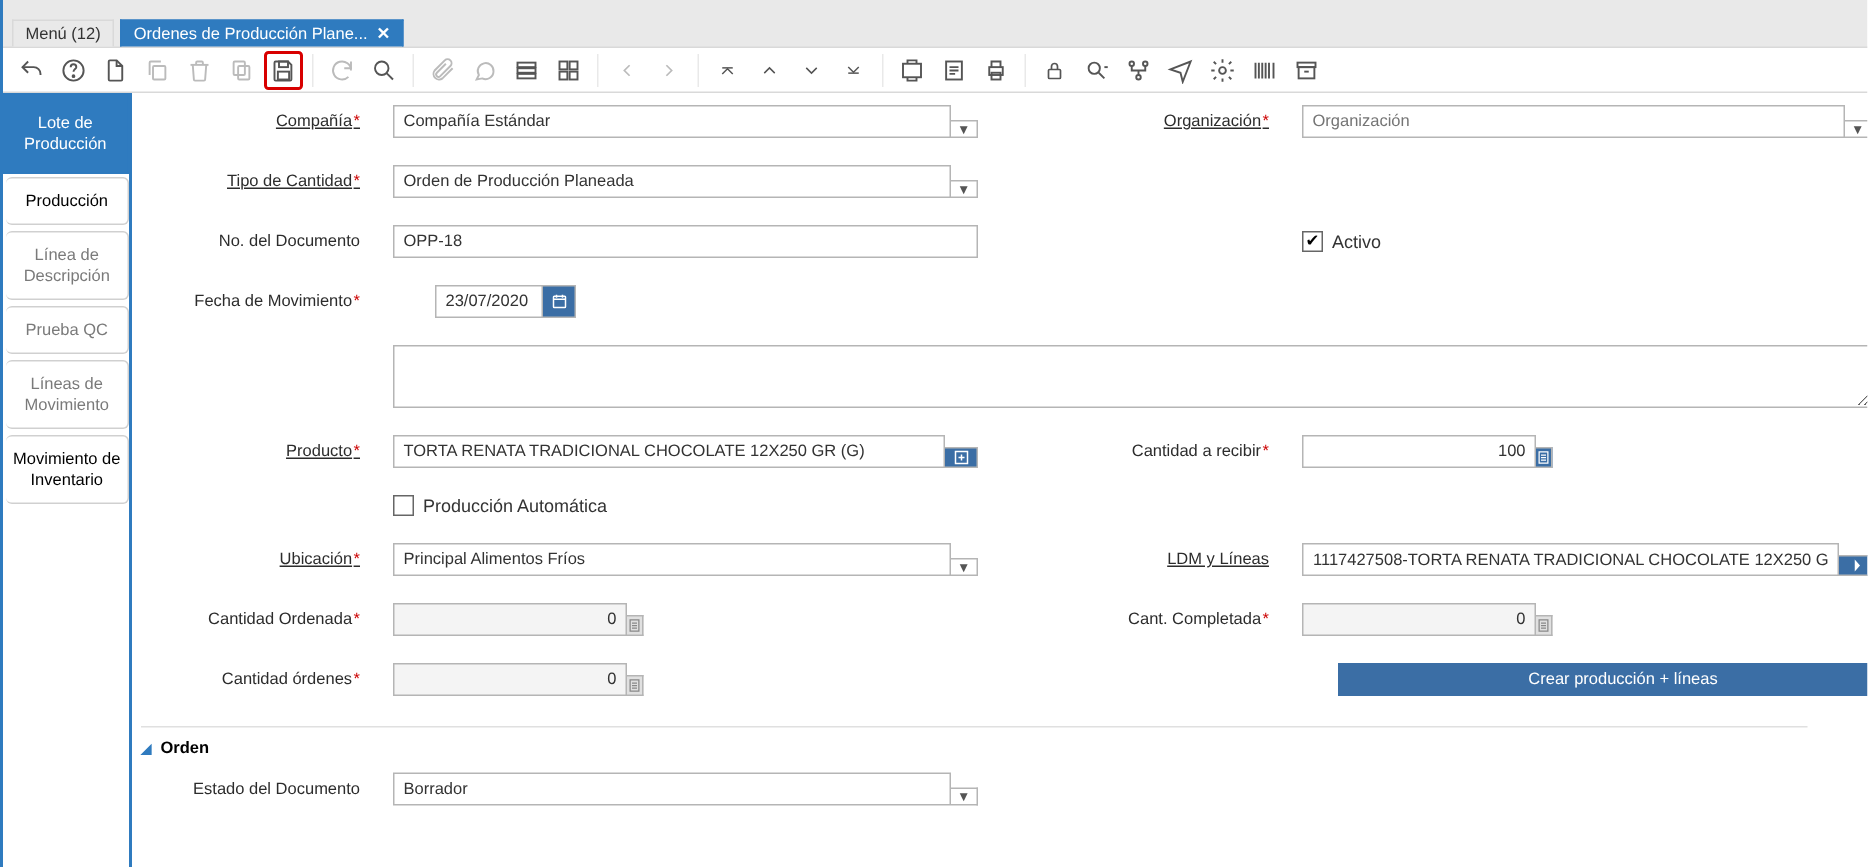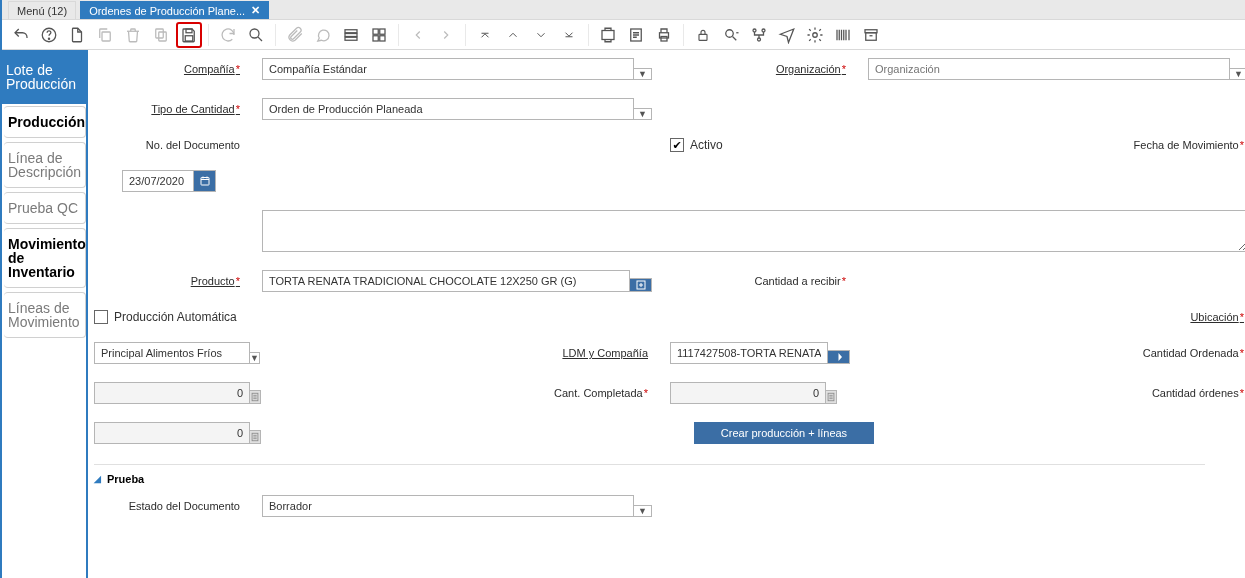--- a/index.html
+++ b/index.html
@@ -28,21 +28,21 @@
     width: 1245px;
     height: 578px;
     overflow: hidden;
     border-left: 2px solid var(--accent);
   }
 
   
   .tabstrip {
     display: flex;
     align-items: flex-end;
-    height: 20px;
+    height: 32px;
     background: var(--gray1);
     border-bottom: 1px solid var(--gray2);
     padding-left: 6px;
     gap: 4px;
     font-size: 11px;
   }
   .tab {
     display: flex;
     align-items: center;
     height: 18px;
@@ -107,39 +107,40 @@
     border-right: 2px solid var(--accent);
     background: #ffffff;
     display: flex;
     flex-direction: column;
   }
   .vtab {
     border: 1px solid var(--vtab-border);
     border-left: none;
     border-radius: 4px;
     padding: 8px 4px;
-    font-size: 14px;
+    text-align: center;
+    font-size: 11px;
     line-height: 14px;
     cursor: pointer;
     margin: 2px 0 2px 2px;
     color: #7a7a7a;
     background: var(--vtab-inactive-bg);
   }
   .vtab.header {
     background: var(--accent);
     color: #ffffff;
     border-color: var(--accent);
     border-radius: 0;
     margin: 0;
     padding: 12px 4px;
     cursor: default;
   }
   .vtab.active {
     color: #000000;
-    font-weight: 700;
+    font-weight: 400;
   }
 
   
   .content {
     flex: 1;
     padding: 8px 40px 8px 6px;
     overflow: hidden;
   }
   .form-grid {
     display: grid;
@@ -484,26 +485,26 @@
     </div>
     <div class="vtab active">
       <span>Producción</span>
     </div>
     <div class="vtab">
       <span>Línea de Descripción</span>
     </div>
     <div class="vtab">
       <span>Prueba QC</span>
     </div>
+    <div class="vtab">
+      <span>Líneas de Movimiento</span>
+    </div>
     <div class="vtab active">
       <span>Movimiento de Inventario</span>
     </div>
-    <div class="vtab">
-      <span>Líneas de Movimiento</span>
-    </div>
   </div>
 
   <div class="content">
 
     <div class="form-grid">
 
       <div class="lbl link">
         <span>Compañía</span><span class="req">*</span>
       </div>
       <div class="fld">
@@ -523,20 +524,23 @@
       </div>
       <div class="fld">
         <input class="input" value="Orden de Producción Planeada" style="">
         <div class="select-arrow">▼</div>
       </div>
       <div class="span-empty"></div>
       <div class="span-empty"></div>
 
       <div class="lbl">
         <span>No. del Documento</span>
+      </div>
+      <div class="fld">
+        <input class="input" value="OPP-18" style="">
       </div>
       <div class="span-empty"></div>
       <div class="check-wrap">
         <span class="chk checked"></span>
         <span>Activo</span>
       </div>
 
       <div class="lbl">
         <span>Fecha de Movimiento</span><span class="req">*</span>
       </div>
@@ -564,38 +568,47 @@
         <div class="suffix-btn">
           <svg width="12" height="12" viewBox="0 0 24 24" fill="none" stroke="currentColor" stroke-width="2">
               <rect x="4" y="4" width="16" height="16"></rect>
               <path d="M8 12h8M12 8v8"></path>
             </svg>
         </div>
       </div>
       <div class="lbl">
         <span>Cantidad a recibir</span><span class="req">*</span>
       </div>
+      <div class="fld" style="width:140px;">
+        <input class="input num white" value="100" style="">
+        <div class="suffix-btn">
+          <svg width="10" height="12" viewBox="0 0 24 24" fill="none" stroke="currentColor" stroke-width="2">
+              <rect x="5" y="3" width="14" height="18"></rect>
+              <path d="M8 8h8M8 12h8M8 16h8"></path>
+            </svg>
+        </div>
+      </div>
 
       <div class="span-empty"></div>
       <div class="check-wrap">
         <span class="chk"></span>
         <span>Producción Automática</span>
       </div>
       <div class="span-empty"></div>
       <div class="span-empty"></div>
 
       <div class="lbl link">
         <span>Ubicación</span><span class="req">*</span>
       </div>
       <div class="fld">
         <input class="input" value="Principal Alimentos Fríos" style="">
         <div class="select-arrow">▼</div>
       </div>
       <div class="lbl link">
-        <span>LDM y Compañía</span>
+        <span>LDM y Líneas</span>
       </div>
       <div class="fld">
         <input class="input" value="1117427508-TORTA RENATA TRADICIONAL CHOCOLATE 12X250 GR (G)" style="">
         <div class="suffix-btn">
           <svg width="12" height="12" viewBox="0 0 24 24" fill="currentColor">
               <path d="M11 4l7 8-7 8V4z"></path>
             </svg>
         </div>
       </div>
 
@@ -639,21 +652,21 @@
       <div class="span-empty"></div>
       <button class="big-btn">
         <span>Crear producción + líneas</span>
       </button>
 
     </div>
 
     <div class="section">
       <div class="section-head">
         <span class="tri">◢</span>
-        <span>Prueba</span>
+        <span>Orden</span>
       </div>
 
       <div class="form-grid">
         <div class="lbl">
           <span>Estado del Documento</span>
         </div>
         <div class="fld">
           <input class="input" value="Borrador" style="">
           <div class="select-arrow">▼</div>
         </div>

